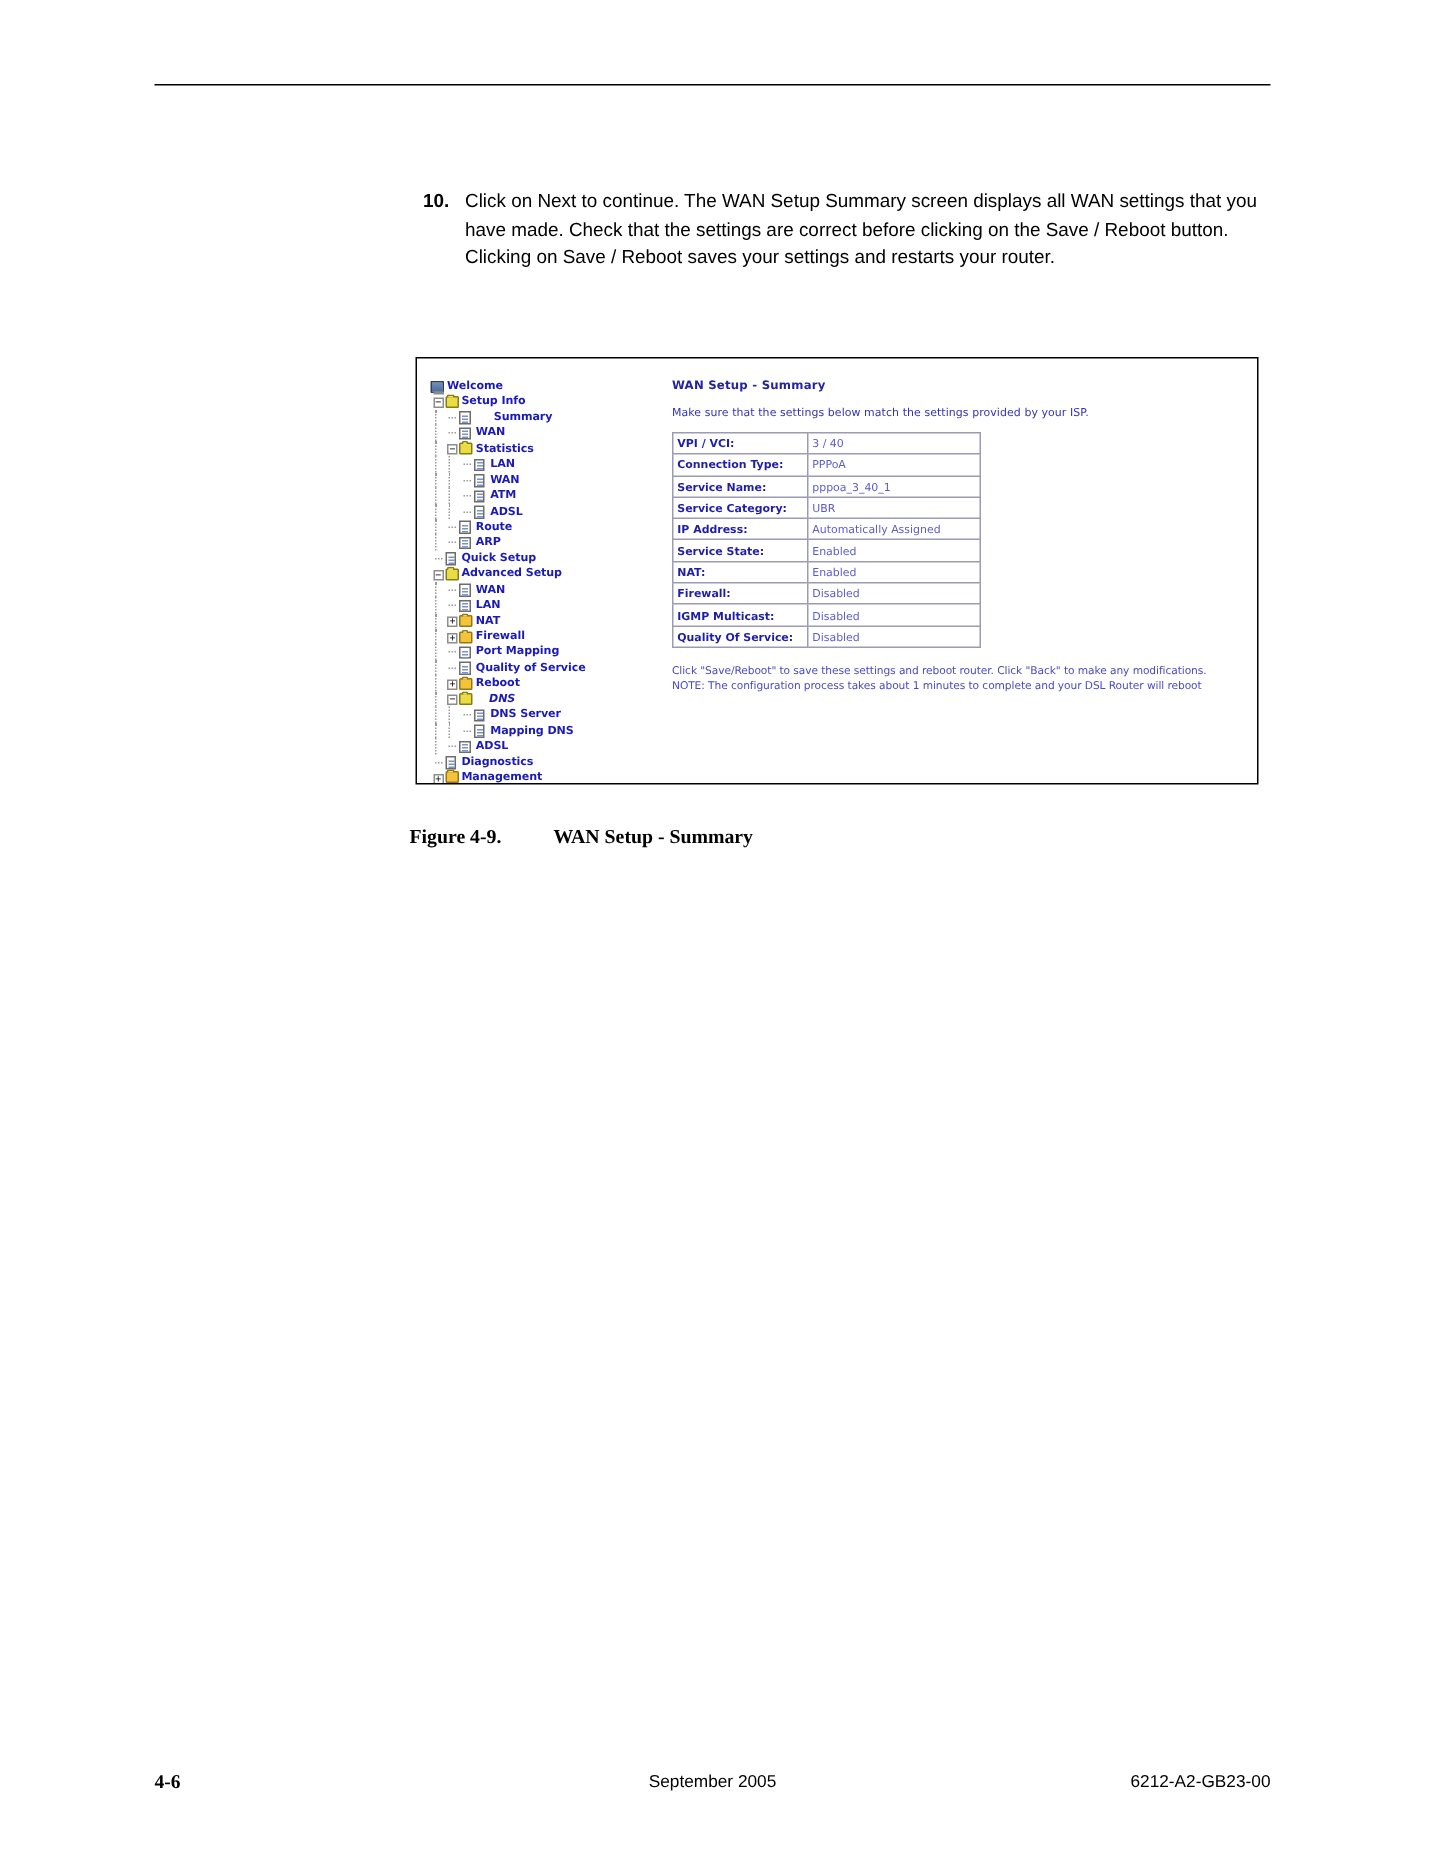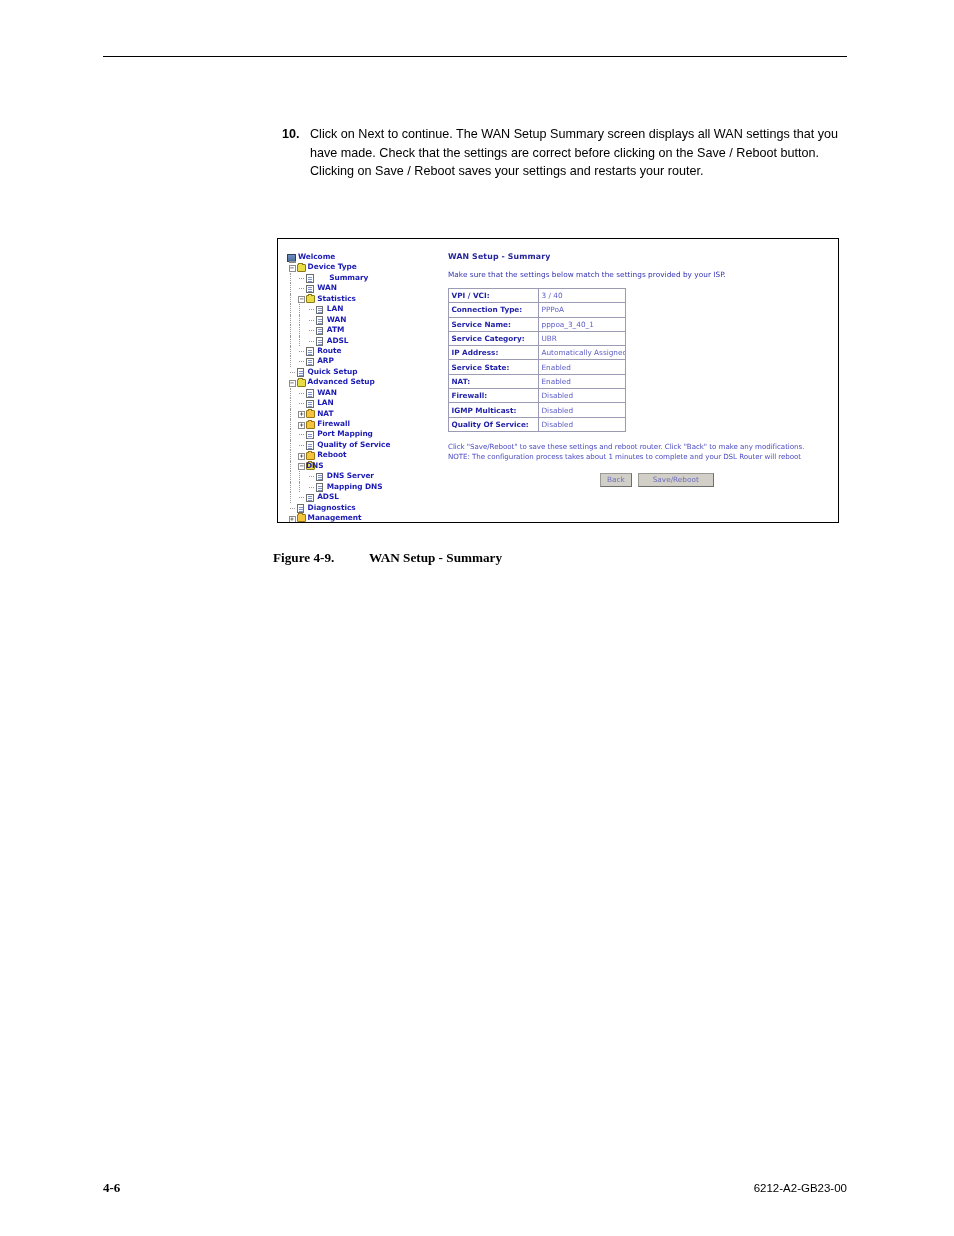--- a/index.html
+++ b/index.html
@@ -208,21 +208,21 @@
   }
   .c-sub {
     margin-top: 9px;
     font-size: 7.3px;
     color: #3232b0;
     letter-spacing: 0.05px;
   }
 
   .sum-table {
     margin-top: 9px;
-    width: 178px;
+    width: 206px;
     border-collapse: collapse;
     table-layout: fixed;
   }
   .sum-table td {
     border: 0.8px solid #9b9bb4;
     height: 13.3px;
     padding: 0 2.5px;
     font-size: 7.3px;
     vertical-align: middle;
     white-space: nowrap;
@@ -320,21 +320,21 @@
   <div class="ui">
 
     <div class="nav-tree">
         <div class="tnode root">
           <span class="ico ico-monitor" style="left: 0px;"></span>
           <span class="lbl" style="left: 11px;">Welcome</span>
         </div>
         <div class="tnode">
           <span class="exp" style="left: 1.6px;">−</span>
           <span class="ico ico-folder-open" style="left: 9.6px;"></span>
-          <span class="lbl" style="left: 20.6px;">Device Type</span>
+          <span class="lbl" style="left: 20.6px;">Setup Info</span>
         </div>
         <div class="tnode">
           <span class="guide" style="left: 2.5px;"></span>
           <span style="position: absolute; left: 12.2px; top: 5px; width: 5px; border-top: 0.8px dotted rgb(154, 154, 154);"></span>
           <span class="ico ico-page" style="left: 19.2px;"></span>
           <span class="lbl" style="left: 30.2px; margin-left: 12px;">Summary</span>
         </div>
         <div class="tnode">
           <span class="guide" style="left: 2.5px;"></span>
           <span style="position: absolute; left: 12.2px; top: 5px; width: 5px; border-top: 0.8px dotted rgb(154, 154, 154);"></span>
@@ -436,21 +436,21 @@
         <div class="tnode">
           <span class="guide" style="left: 2.5px;"></span>
           <span class="exp" style="left: 11.2px;">+</span>
           <span class="ico ico-folder-closed" style="left: 19.2px;"></span>
           <span class="lbl" style="left: 30.2px;">Reboot</span>
         </div>
         <div class="tnode">
           <span class="guide" style="left: 2.5px;"></span>
           <span class="exp" style="left: 11.2px;">−</span>
           <span class="ico ico-folder-open" style="left: 19.2px;"></span>
-          <span class="lbl" style="left: 19px;">DNS</span>
+          <span class="lbl" style="left: 39px; font-style: italic;">DNS</span>
         </div>
         <div class="tnode">
           <span class="guide" style="left: 2.5px;"></span>
           <span class="guide" style="left: 12.1px;"></span>
           <span style="position: absolute; left: 21.8px; top: 5px; width: 5px; border-top: 0.8px dotted rgb(154, 154, 154);"></span>
           <span class="ico ico-page" style="left: 28.8px;"></span>
           <span class="lbl" style="left: 39.8px;">DNS Server</span>
         </div>
         <div class="tnode">
           <span class="guide" style="left: 2.5px;"></span>
@@ -524,29 +524,26 @@
               <td class="v">Disabled</td>
             </tr>
           </tbody>
       </table>
 
       <div class="c-note">
         <div>Click "Save/Reboot" to save these settings and reboot router. Click "Back" to make any modifications.</div>
         <div>NOTE: The configuration process takes about 1 minutes to complete and your DSL Router will reboot</div>
       </div>
 
-      <div class="btn-row">
-        <button class="btn">Back</button>
-        <button class="btn wide">Save/Reboot</button>
-      </div>
     </div>
 
   </div>
 </div>
 
 <div class="fig-caption">
   <span class="cap-num">Figure 4-9.</span><span>WAN Setup - Summary</span>
 </div>
 
 <div class="page-footer">
   <div class="pf-num">4-6</div>
+  <div class="pf-date">September 2005</div>
   <div class="pf-doc">6212-A2-GB23-00</div>
 </div>
 
 </body></html>

